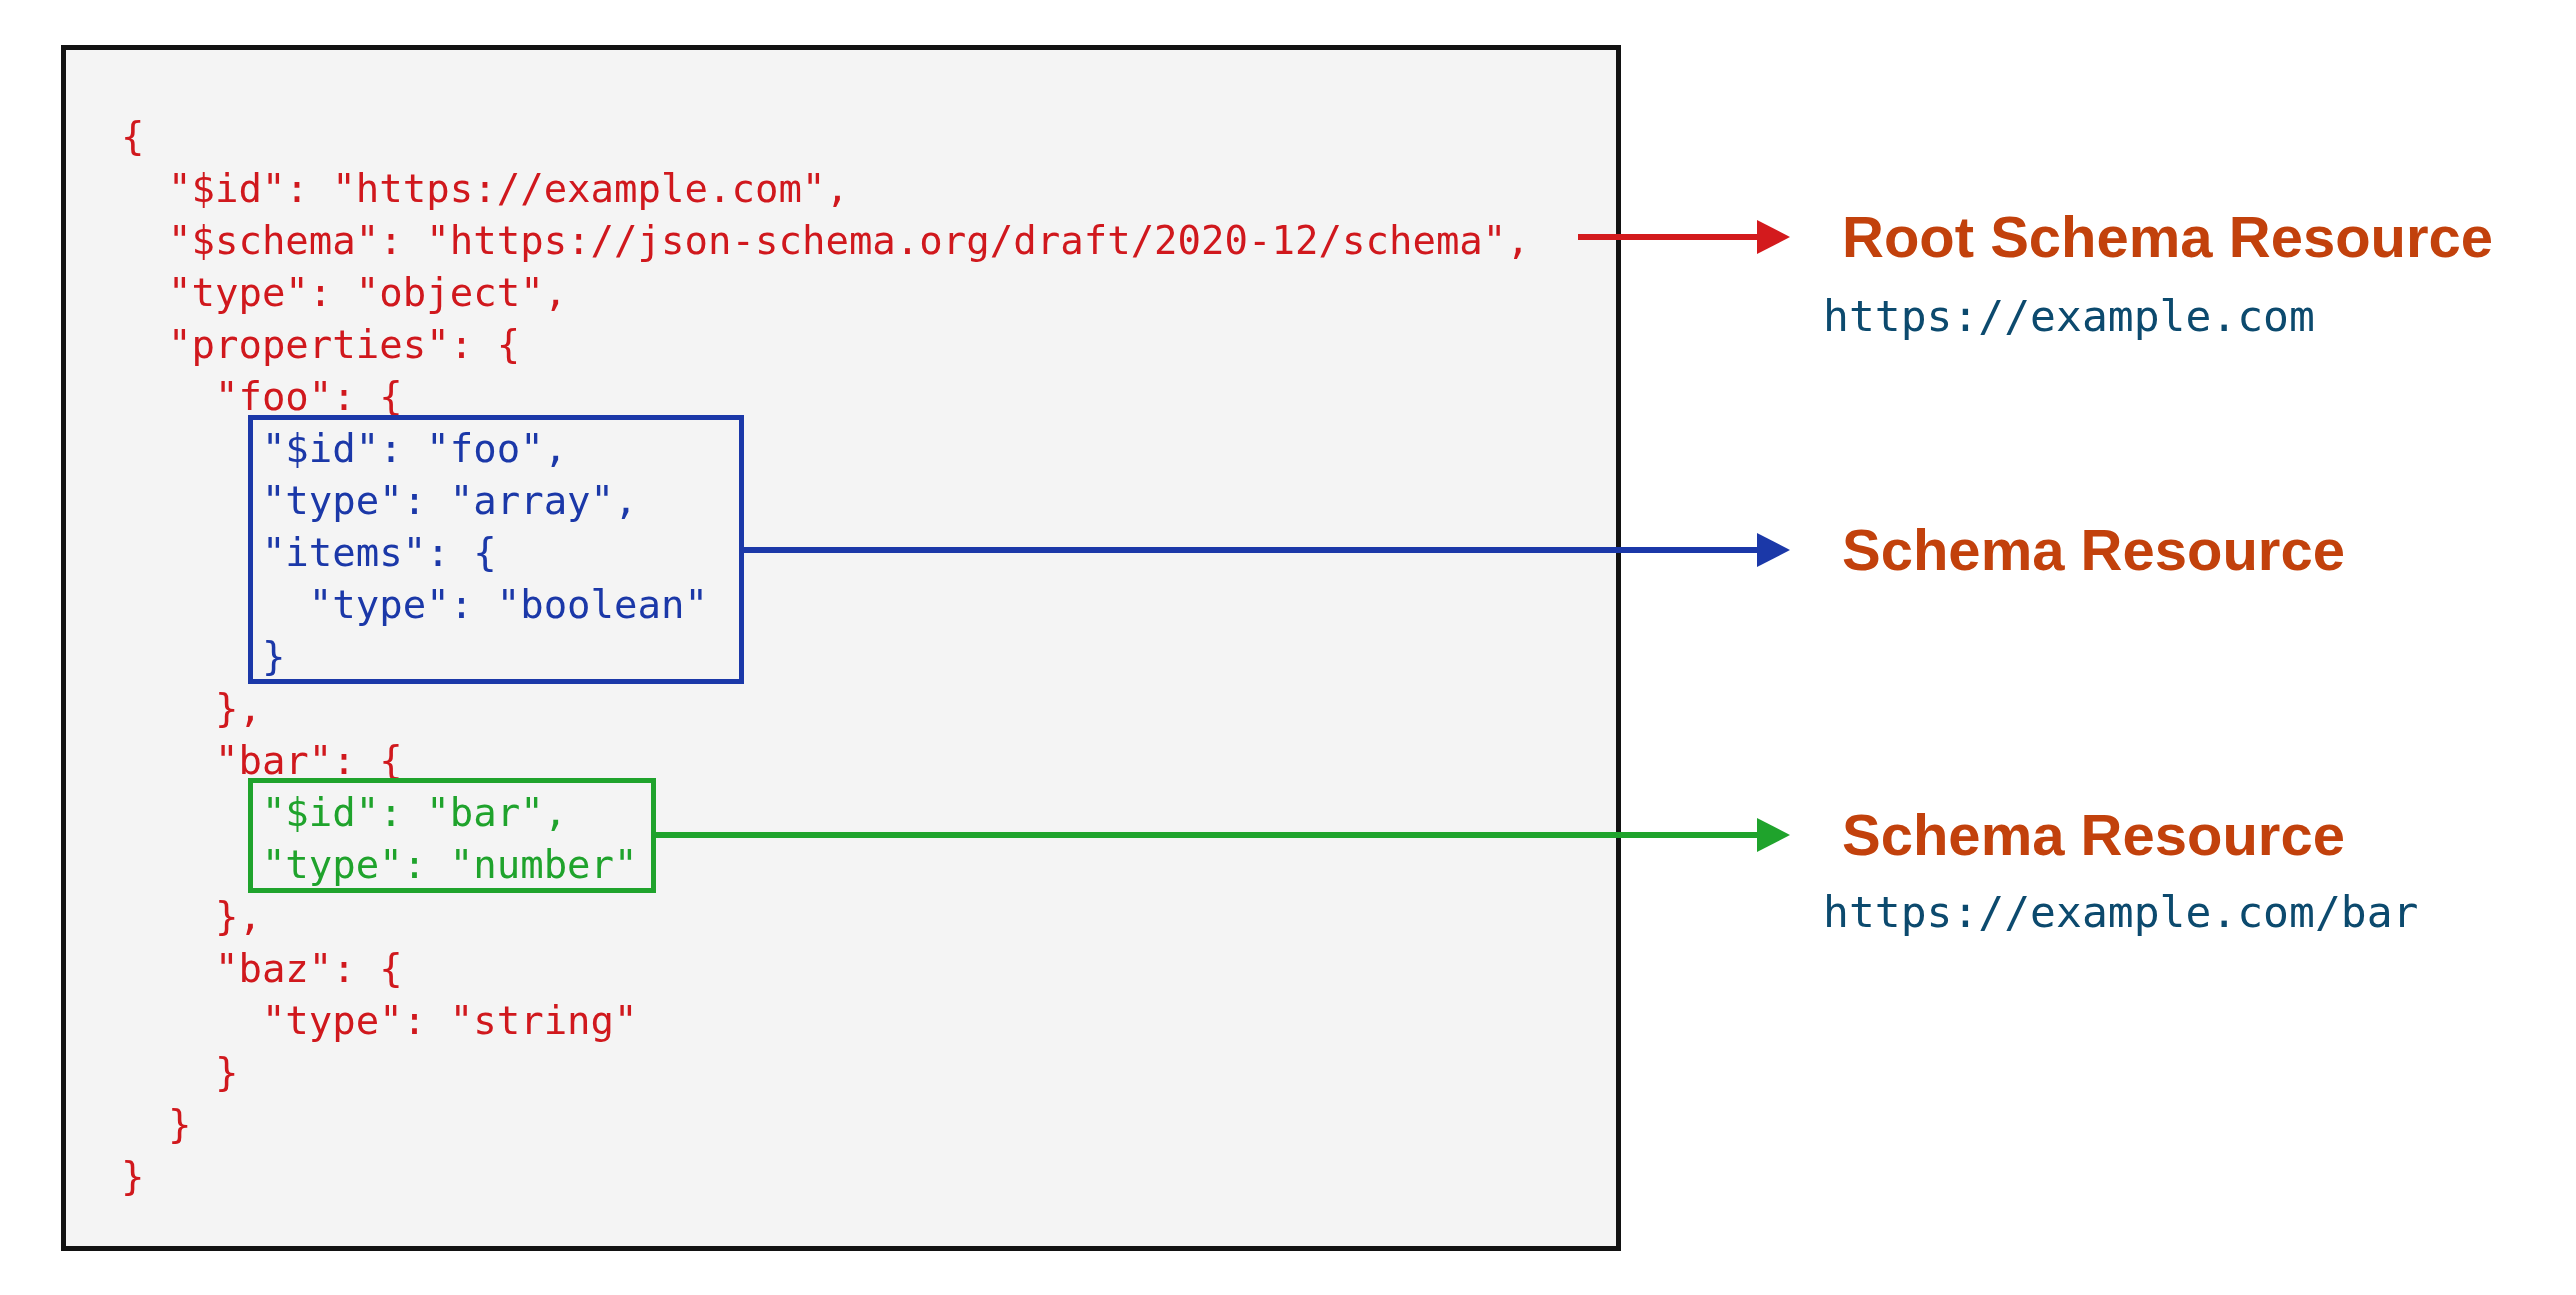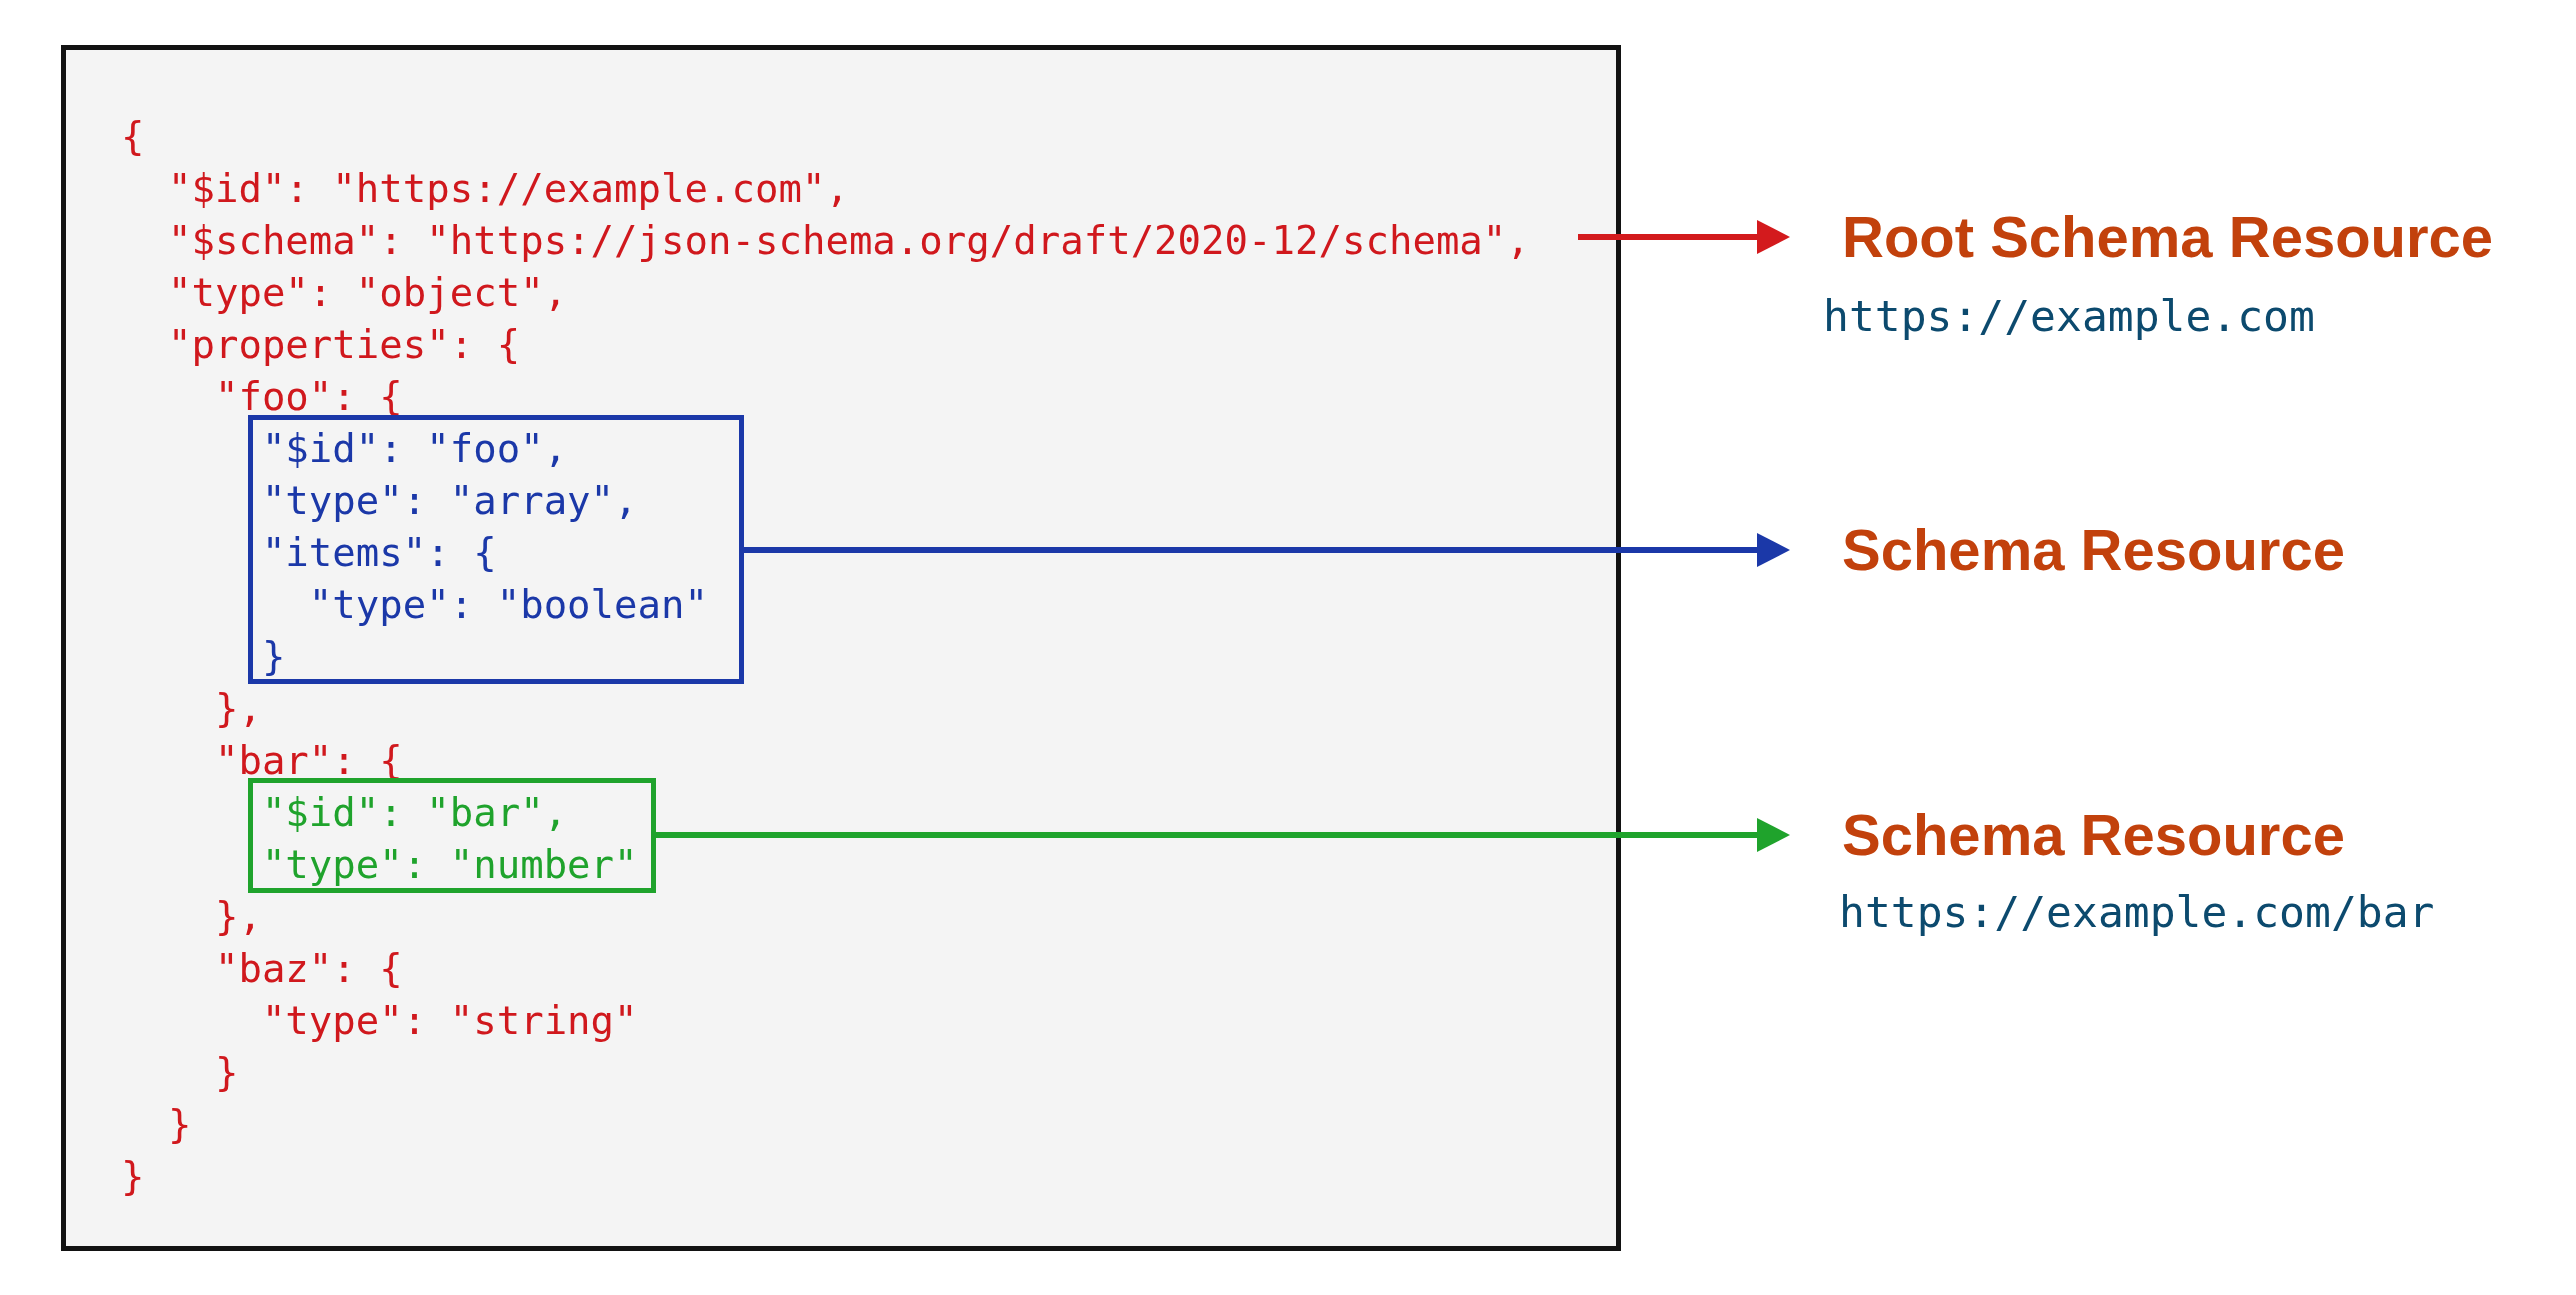--- a/index.html
+++ b/index.html
@@ -83,21 +83,21 @@
     font-family: "DejaVu Sans Mono", monospace;
     font-size: 43px; line-height: 43px;
     color: #0c4a6e;
     white-space: nowrap;
   }
   #ann-title-root { top: 208px; }
   #ann-url-root   { top: 295px; }
   #ann-title-foo  { top: 521px; }
   #ann-url-foo    { top: 610px; }
   #ann-title-bar  { top: 806px; }
-  #ann-url-bar    { top: 891px; margin-left: 16px; }
+  #ann-url-bar    { top: 891px; }
 </style>
 </head>
 <body>
 
 <div id="canvas">
 
   <div class="schema-box"></div>
 
   <div class="code">
     <div class="code-line c-red">{</div>

